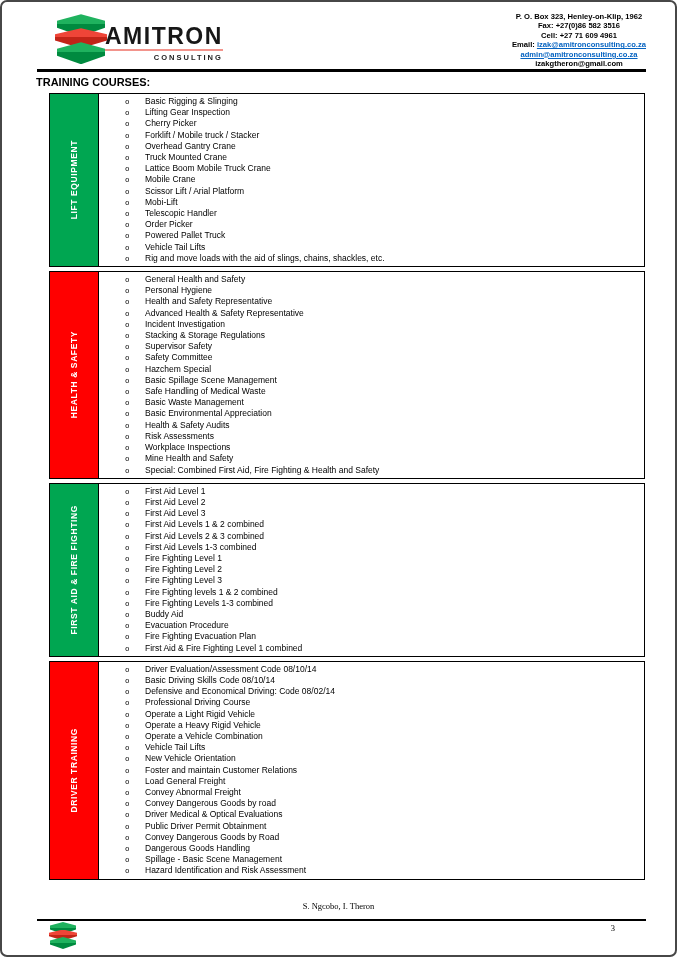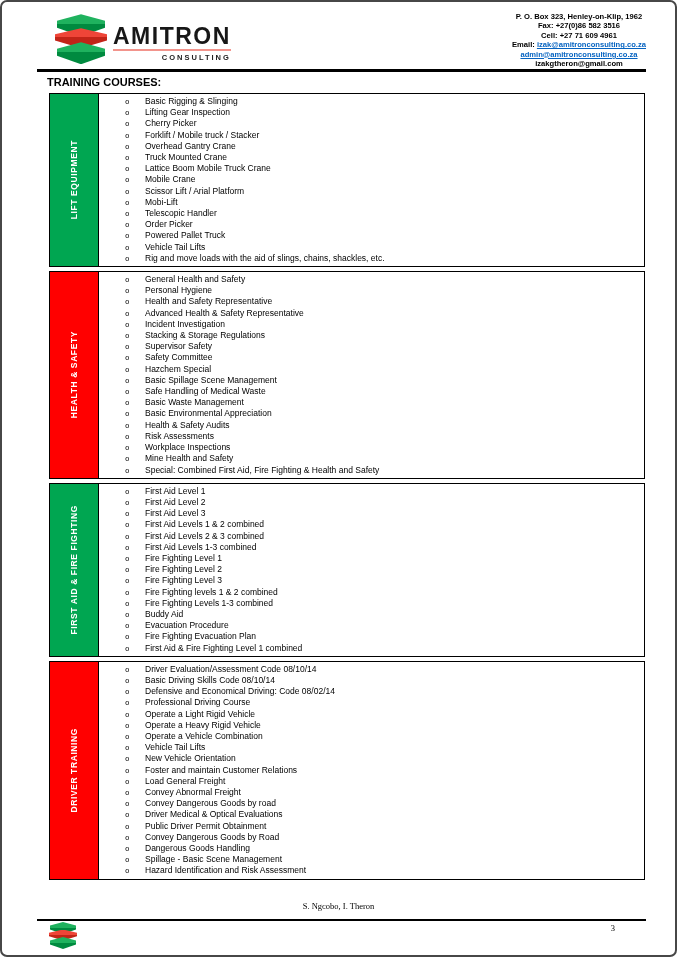--- a/index.html
+++ b/index.html
@@ -9,40 +9,40 @@
     width:677px; height:957px;
     background:#fff;
     border:2px solid #474747;
     border-radius:7px;
     font-family:"Liberation Sans", sans-serif;
     overflow:hidden;
   }
 
   
   .hdr { position:absolute; top:8px; left:55px; right:29px; display:flex; justify-content:space-between; }
-  .logo { display:flex; align-items:center; gap:8px; }
+  .logo { display:flex; align-items:center; }
   .logo-icon { width:48px; height:50px; position:relative; }
   .slab { position:absolute; left:0; width:48px; height:22px;
           clip-path:polygon(50% 0,100% 30%,100% 62%,50% 100%,0 62%,0 30%); }
   .slab.green { background:linear-gradient(#1fb25e 0 46%, #008a3f 46% 100%); }
   .slab.red   { background:linear-gradient(#ef4538 0 46%, #c22418 46% 100%); }
   .slab.s1 { top:0; }
   .slab.s2 { top:14px; width:52px; left:-2px; height:20px; }
   .slab.s3 { top:28px; }
   .logo-text { padding-top:8px; }
   .brand { font-size:23px; font-weight:bold; letter-spacing:1.5px; color:#171717; line-height:24px; }
   .brand-rule { height:1.5px; background:#f2948c; margin:1px 0 2px; }
   .brand-sub { font-size:7.5px; font-weight:bold; letter-spacing:2px; color:#222; text-align:right; }
 
   .contact { text-align:center; font-size:7.6px; font-weight:bold; line-height:9.4px; color:#000; padding-top:2px; }
   .contact a { color:#0563c1; }
 
   .header-rule { position:absolute; top:67px; left:35px; right:29px; height:2.5px; background:#000; }
 
-  .page-title { position:absolute; top:74px; left:45px; font-size:11px; font-weight:bold; color:#000; }
+  .page-title { position:absolute; top:74px; left:34px; font-size:11px; font-weight:bold; color:#000; }
 
   
   .sections { position:absolute; top:91px; left:47px; width:596px; display:flex; flex-direction:column; gap:4px; }
   .course-section { display:flex; border:1px solid #000; background:#fff; }
   .section-label { width:49px; flex:0 0 49px; border-right:1px solid #000;
                    display:flex; align-items:center; justify-content:center; }
   .label-text { writing-mode:vertical-rl; transform:rotate(180deg);
                 color:#fff; font-weight:bold; font-size:8.5px; letter-spacing:0.6px; white-space:nowrap; }
   .course-list { list-style:none; flex:1; padding:2px 0; }
   .course-item { display:flex; align-items:baseline; font-size:8.5px; line-height:10.2px; color:#000; padding-left:26px; }

